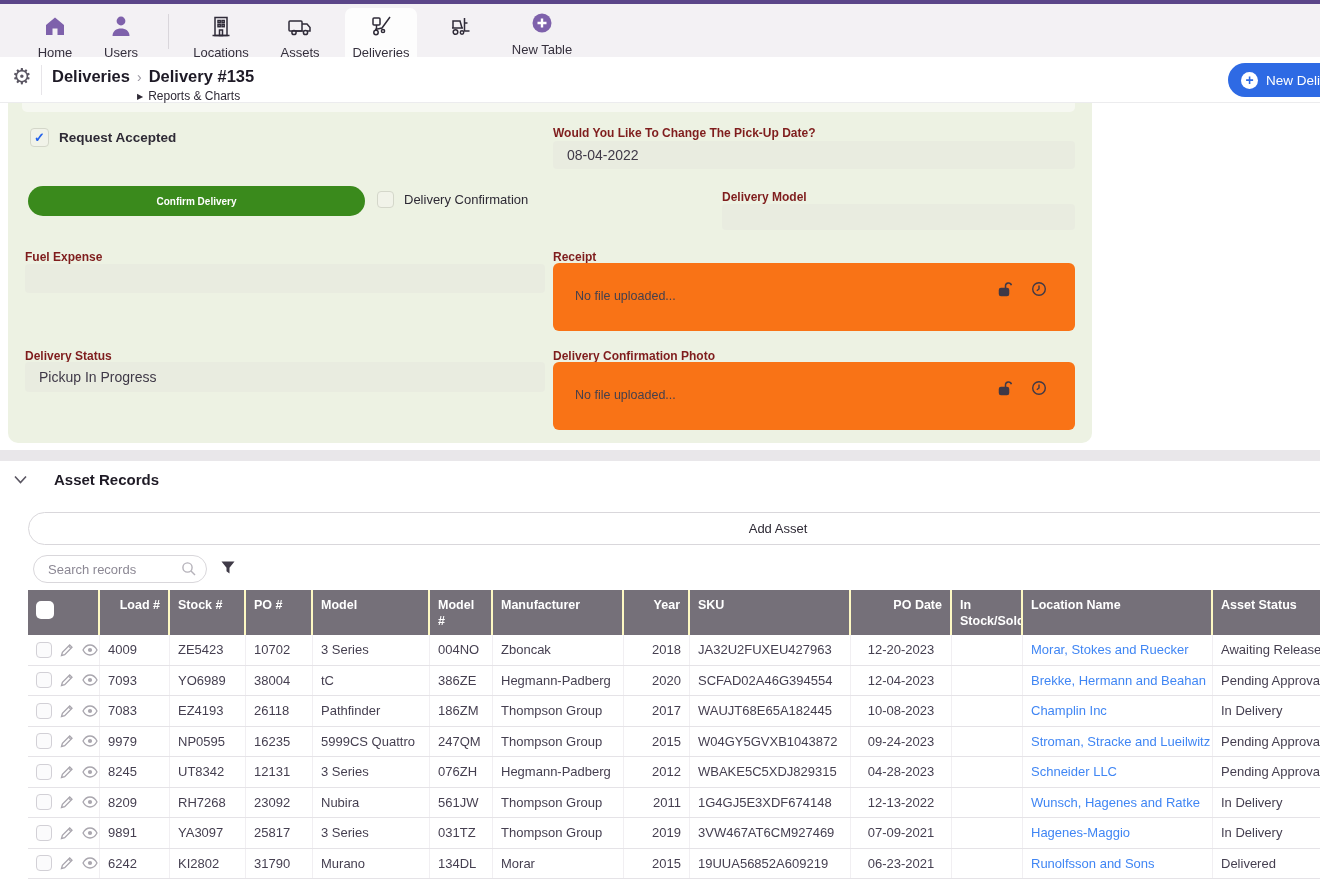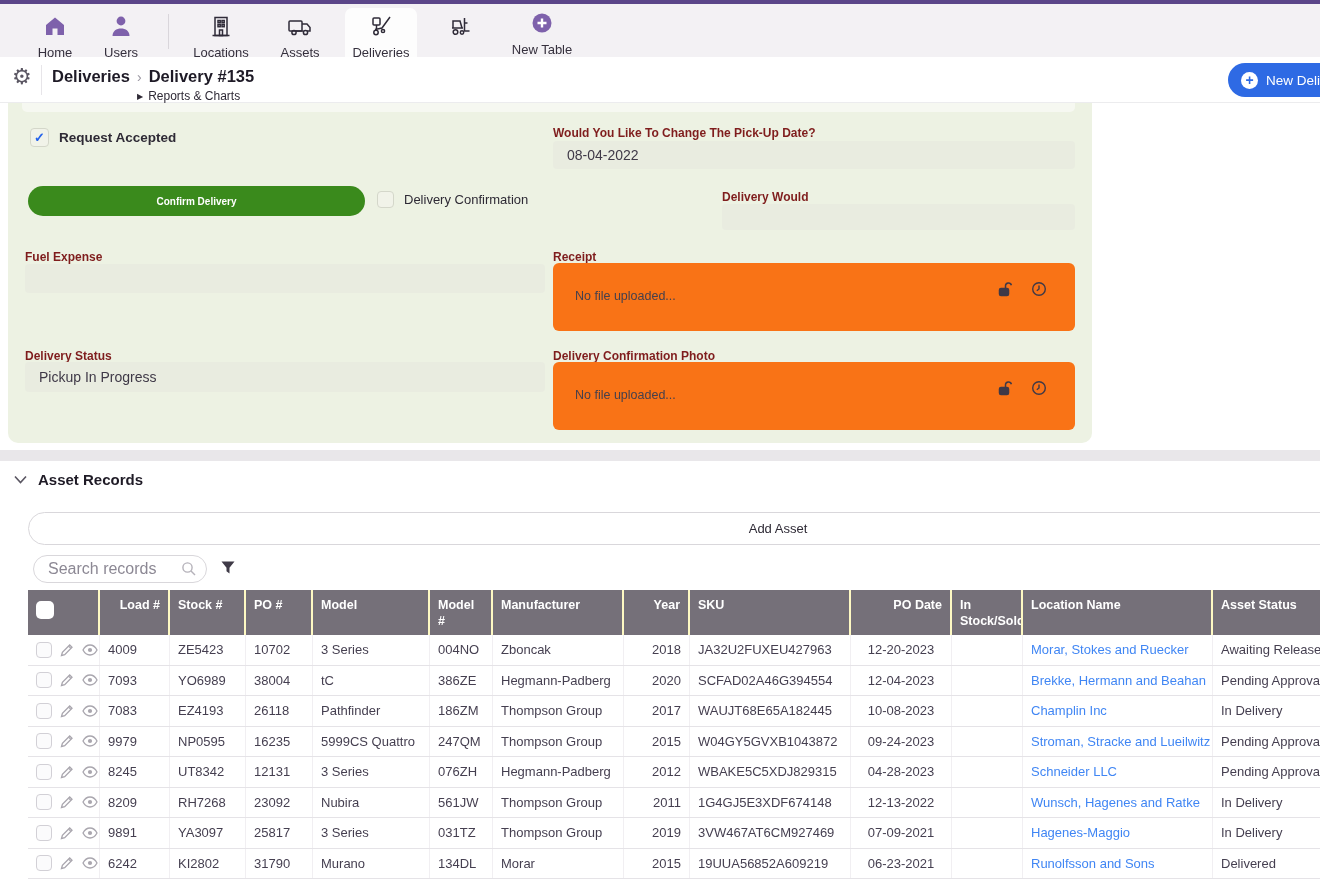--- a/index.html
+++ b/index.html
@@ -38,25 +38,25 @@
   .finput { position:absolute; background:#e9ece0; border-radius:4px; font-size:14px; color:#3f3947; display:flex; align-items:center; padding-left:14px; }
   .btn-green { position:absolute; left:20px; top:83px; width:337px; height:30px; background:#3a8a1c; border-radius:15px; color:#fff; font-size:10px; font-weight:700; display:flex; align-items:center; justify-content:center; cursor:pointer; }
   .upload { position:absolute; background:#f97316; border-radius:6px; }
   .upload .nofile { position:absolute; left:22px; top:26px; font-size:12.5px; color:#46404c; }
   .upload .ic { position:absolute; top:18px; cursor:pointer; }
   .upload .ic.lock { right:62px; }
   .upload .ic.clock { right:28px; }
 
   
   .divband { position:absolute; left:0; top:450px; width:1320px; height:11px; background:#e9e7ea; }
-  .sec-head { position:absolute; left:14px; top:470px; display:flex; align-items:center; gap:11px; }
+  .sec-head { position:absolute; left:14px; top:470px; display:flex; align-items:center; gap:27px; }
   .sec-title { font-size:15px; font-weight:700; color:#1f1b26; }
   .add-btn { position:absolute; left:28px; top:512px; width:1500px; height:33px; background:#fff; border:1px solid #d9d7db; border-radius:17px; font-size:13px; color:#2e2a35; display:flex; align-items:center; justify-content:center; cursor:pointer; }
   .search-wrap { position:absolute; left:33px; top:555px; width:174px; height:28px; border:1px solid #d9d7db; border-radius:14px; background:#fff; }
-  .search-wrap input { position:absolute; left:14px; top:0; width:130px; height:26px; border:none; outline:none; font-size:16px; color:#3f3947; background:transparent; font-family:"Liberation Sans", sans-serif; }
+  .search-wrap input { position:absolute; left:14px; top:0; width:130px; height:26px; border:none; outline:none; font-size:13px; color:#3f3947; background:transparent; font-family:"Liberation Sans", sans-serif; }
   .search-wrap input::placeholder { color:#8c8894; }
   .search-wrap .mag { position:absolute; right:9px; top:5px; }
   .filter-ic { position:absolute; left:220px; top:560px; cursor:pointer; }
 
   
   .tbl { position:absolute; left:28px; top:590px; width:1345px; }
   .thead { display:grid; background:#757079; color:#fff; height:45px; font-size:12.5px; font-weight:700; }
   .thead .th { padding:8px 8px 0 8px; border-right:2px solid #fef9c3; line-height:1.25; overflow:hidden; }
   .thead .th:last-child { border-right:none; }
   .thead .th.r { text-align:right; }
@@ -172,21 +172,21 @@
     <span class="flabel" style="left:545px; top:23px;">Would You Like To Change The Pick-Up Date?</span>
     <div class="finput" style="left:545px; top:38px; width:522px; height:28px;">08-04-2022</div>
 
     <div class="btn-green">Confirm Delivery</div>
 
     <div class="chk-row" style="left:369px; top:88px;">
       <div class="chk" style="width:17px;height:17px;"></div>
       <span class="chk-label" style="font-weight:400;font-size:13px;">Delivery Confirmation</span>
     </div>
 
-    <span class="flabel" style="left:714px; top:87px;">Delivery Would</span>
+    <span class="flabel" style="left:714px; top:87px;">Delivery Model</span>
     <div class="finput" style="left:714px; top:101px; width:353px; height:26px;"></div>
 
     <span class="flabel" style="left:17px; top:147px;">Fuel Expense</span>
     <div class="finput" style="left:17px; top:161px; width:520px; height:29px;"></div>
 
     <span class="flabel" style="left:545px; top:147px;">Receipt</span>
     <div class="upload" style="left:545px; top:160px; width:522px; height:68px;">
       <span class="nofile">No file uploaded...</span>
       <span class="ic lock"><svg width="16" height="16" viewBox="0 0 16 16" fill="none" stroke="#3f3947" stroke-width="1.5">
             <rect x="2.5" y="7.5" width="9" height="7" rx="1.5" fill="#3f3947"></rect>

